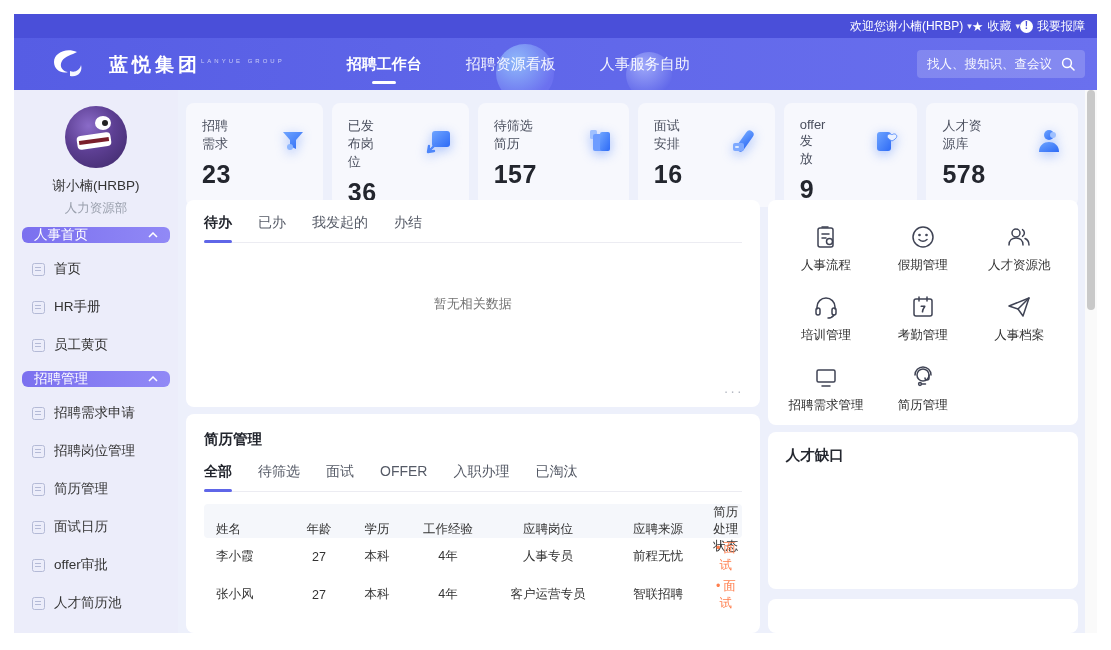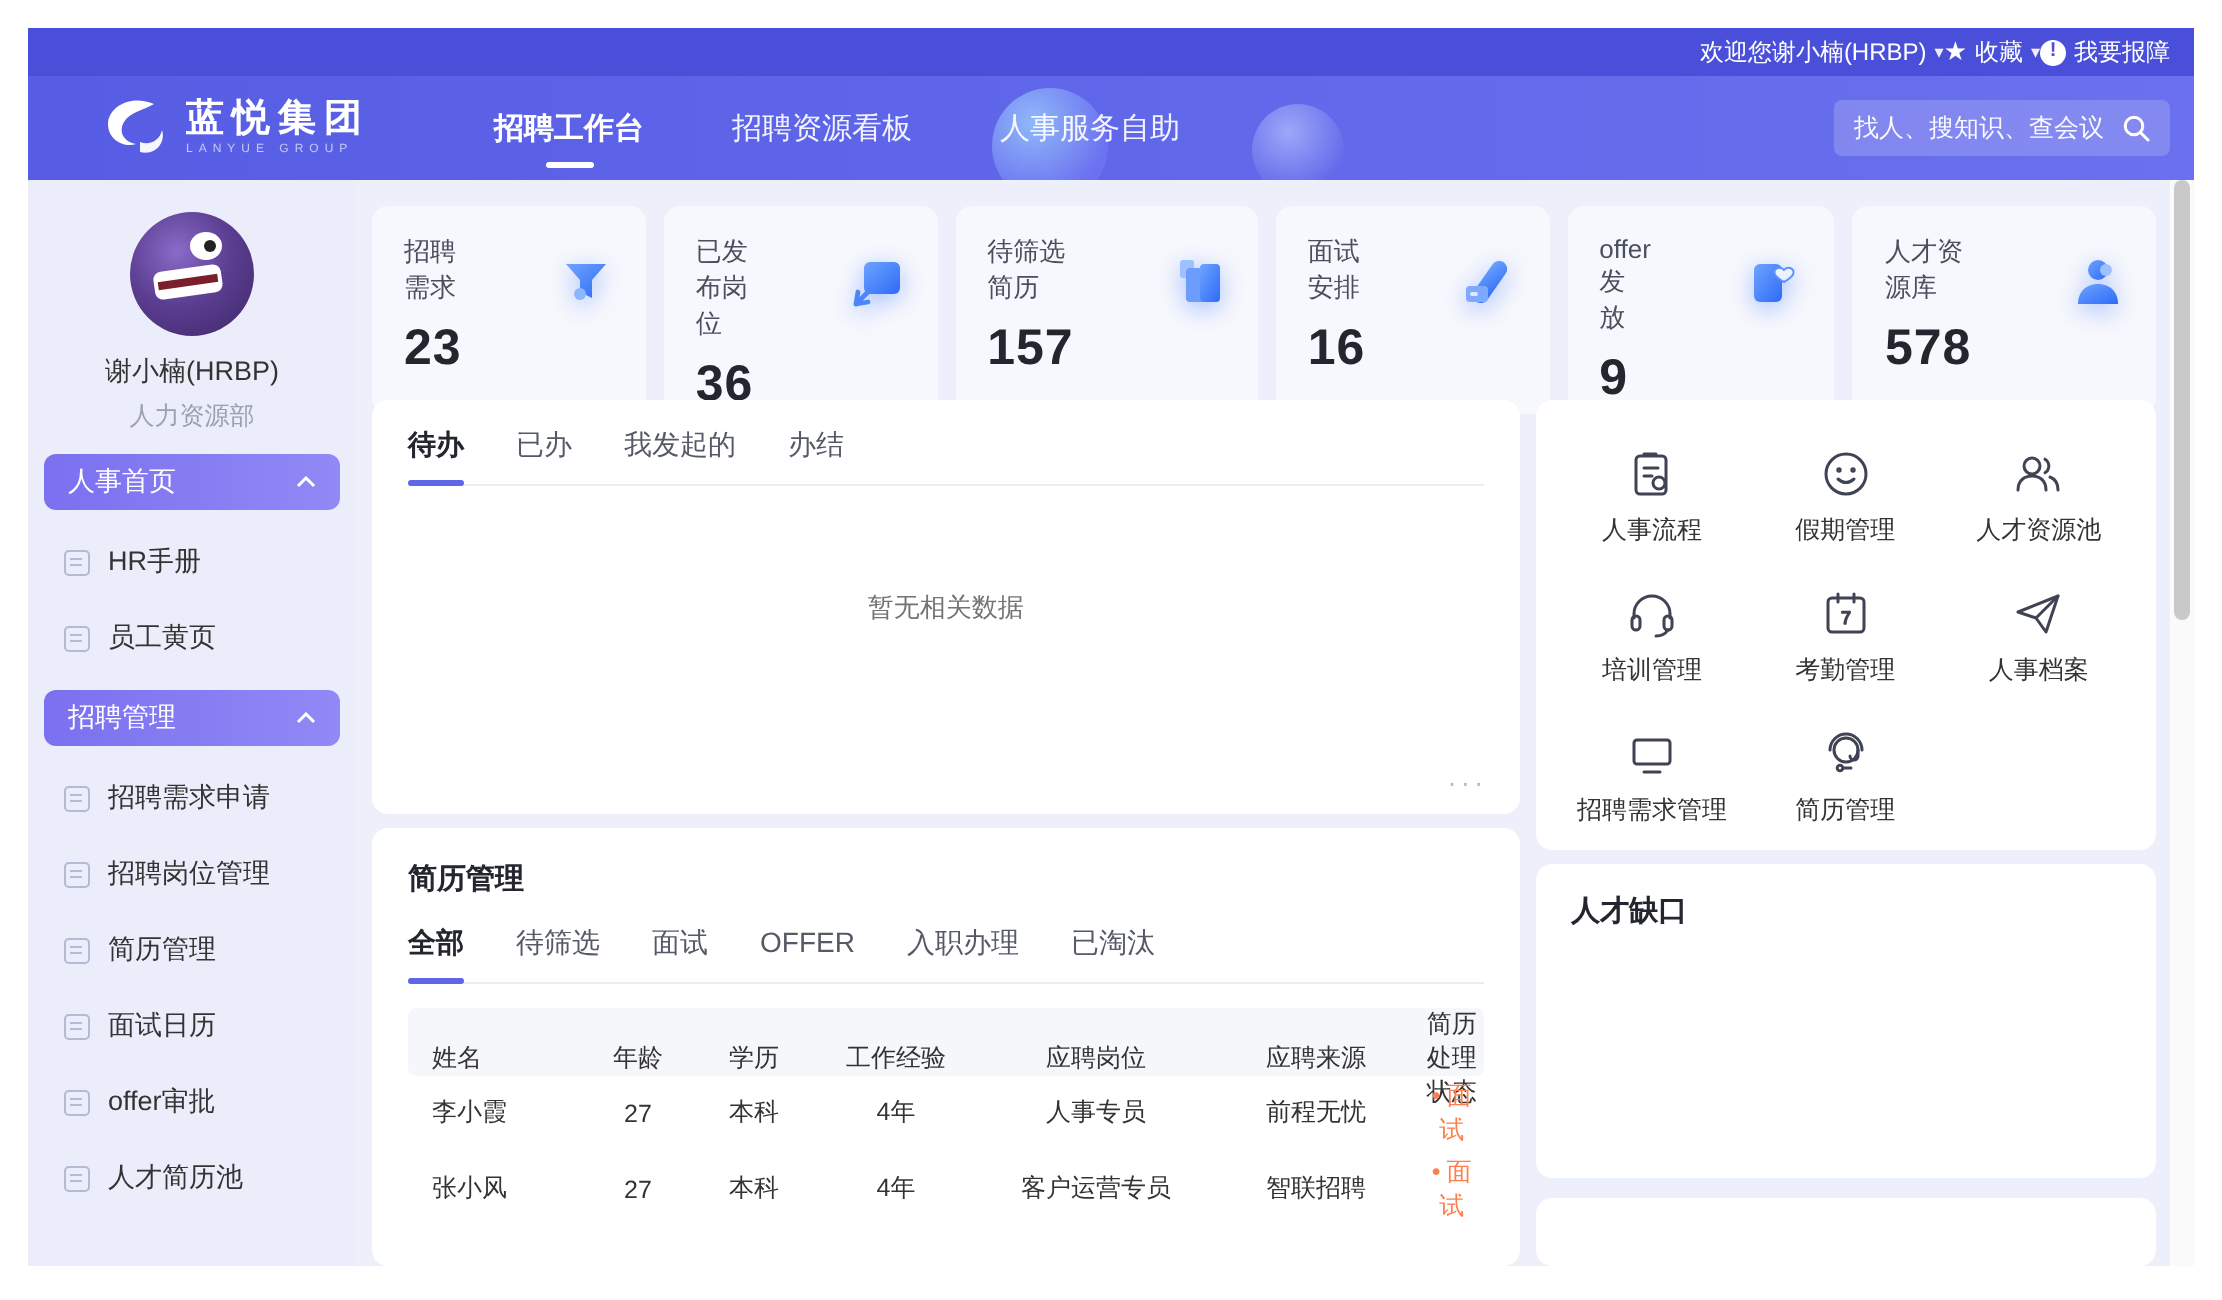--- a/index.html
+++ b/index.html
@@ -11,42 +11,42 @@
   .topstrip .seg { display:flex; align-items:center; gap:4px; cursor:pointer; }
   .caret { font-size:9px; opacity:.9; }
   .star { font-size:13px; }
   .info-dot { width:13px; height:13px; border-radius:50%; background:#fff; color:#4a4fd9; font-size:10px; font-weight:bold; display:inline-flex; align-items:center; justify-content:center; line-height:1; }
 
   
   .navbar { position:relative; height:52px; background:linear-gradient(90deg,#565de4 0%,#5f66e9 45%,#6a70ee 100%); display:flex; align-items:center; overflow:hidden; }
   .blob1 { position:absolute; left:482px; top:6px; width:58px; height:58px; border-radius:50%; background:radial-gradient(circle at 35% 30%,#9fd4ff,#6f74f2 70%); opacity:.75; }
   .blob2 { position:absolute; left:612px; top:14px; width:46px; height:46px; border-radius:50%; background:radial-gradient(circle at 40% 30%,#b7c2ff,#6067ea 75%); opacity:.7; }
   .brand { position:relative; display:flex; align-items:center; gap:9px; padding-left:36px; z-index:2; }
-  .brand-text { display:flex; flex-direction:column; line-height:1; }
+  .brand-text { display:flex; flex-direction:row; line-height:1;margin-left:16px; }
   .brand-name { color:#fff; font-size:19px; font-weight:bold; letter-spacing:4px; }
   .brand-sub { color:rgba(255,255,255,.65); font-size:6px; letter-spacing:3px; margin-top:3px; }
   .nav-items { position:relative; display:flex; gap:44px; margin-left:62px; z-index:2; }
   .nav-item { position:relative; color:rgba(255,255,255,.92); font-size:15px; padding:6px 0; cursor:pointer; }
   .nav-item.active { font-weight:bold; color:#fff; }
   .nav-item.active::after { content:""; position:absolute; left:50%; transform:translateX(-50%); bottom:-4px; width:24px; height:3px; border-radius:2px; background:#fff; }
   .nav-search { position:absolute; right:12px; top:12px; width:168px; height:28px; border-radius:4px; background:rgba(255,255,255,.18); display:flex; align-items:center; justify-content:space-between; padding:0 10px; color:rgba(255,255,255,.95); font-size:12.5px; z-index:3; cursor:text; }
 
   
   .bodyrow { display:flex; height:543px; position:relative; }
 
   
   .sidebar { width:164px; background:#ecedfa; padding:14px 6px 0 6px; flex:none; }
   .avatar { width:62px; height:62px; border-radius:50%; margin:2px auto 0 auto; background:radial-gradient(circle at 38% 32%,#8a6bc8 0%,#5d3f93 45%,#3c2766 100%); position:relative; overflow:hidden; }
   .avatar .eye { position:absolute; left:30px; top:10px; width:16px; height:14px; background:#fff; border-radius:50%; }
   .avatar .pupil { position:absolute; left:37px; top:14px; width:6px; height:6px; background:#222; border-radius:50%; }
   .avatar .mouth { position:absolute; left:12px; top:28px; width:34px; height:14px; background:#fff; border-radius:4px; transform:rotate(-8deg); }
   .avatar .mouth::after { content:""; position:absolute; left:2px; top:5px; width:30px; height:4px; background:#7a1f2b; }
   .side-name { text-align:center; color:#333; font-size:13.5px; margin-top:9px; }
   .side-dept { text-align:center; color:#9aa0ad; font-size:12.5px; margin-top:5px; margin-bottom:10px; }
-  .group-pill { height:28px; border-radius:6px; background:linear-gradient(90deg,#7b70ef,#9189f6); color:#fff; font-size:13.5px; display:flex; align-items:center; justify-content:space-between; padding:0 12px; margin:7px 2px; cursor:pointer; }
+  .group-pill { height:16px; border-radius:6px; background:linear-gradient(90deg,#7b70ef,#9189f6); color:#fff; font-size:13.5px; display:flex; align-items:center; justify-content:space-between; padding:0 12px; margin:7px 2px; cursor:pointer; }
   .menu-item { display:flex; align-items:center; gap:9px; padding:10px 12px; font-size:13.5px; color:#333; cursor:pointer; }
   .mini-icon { width:13px; height:13px; border:1.5px solid #b4bad6; border-radius:2.5px; position:relative; flex:none; }
   .mini-icon::after { content:""; position:absolute; left:2px; top:3px; width:6px; height:1.5px; background:#b4bad6; box-shadow:0 3px 0 #b4bad6; }
 
   
   .main { flex:1; padding:13px 20px 0 8px; position:relative; }
   .stats { display:grid; grid-template-columns:repeat(6,1fr); gap:9px; height:82px; }
   .stat-card { background:#f7f8fd; border-radius:8px; padding:14px 14px 0 16px; display:flex; justify-content:space-between; cursor:pointer;gap:46px; }
   .stat-label { color:#4a4f5e; font-size:13px; }
   .stat-value { color:#23262e; font-size:25px; font-weight:bold; margin-top:7px; letter-spacing:.5px; }
@@ -162,20 +162,24 @@
       </div>
       <div class="side-name">谢小楠(HRBP)</div>
       <div class="side-dept">人力资源部</div>
 
       <div class="group-pill">
         <span>人事首页</span>
         <svg width="10" height="6" viewBox="0 0 10 6">
             <polyline points="1,5 5,1 9,5" fill="none" stroke="#fff" stroke-width="1.5"></polyline>
           </svg>
       </div>
+      <div class="menu-item">
+          <span class="mini-icon"></span>
+          <span>首页</span>
+        </div>
       <div class="menu-item">
           <span class="mini-icon"></span>
           <span>HR手册</span>
         </div>
       <div class="menu-item">
           <span class="mini-icon"></span>
           <span>员工黄页</span>
         </div>
 
       <div class="group-pill">

